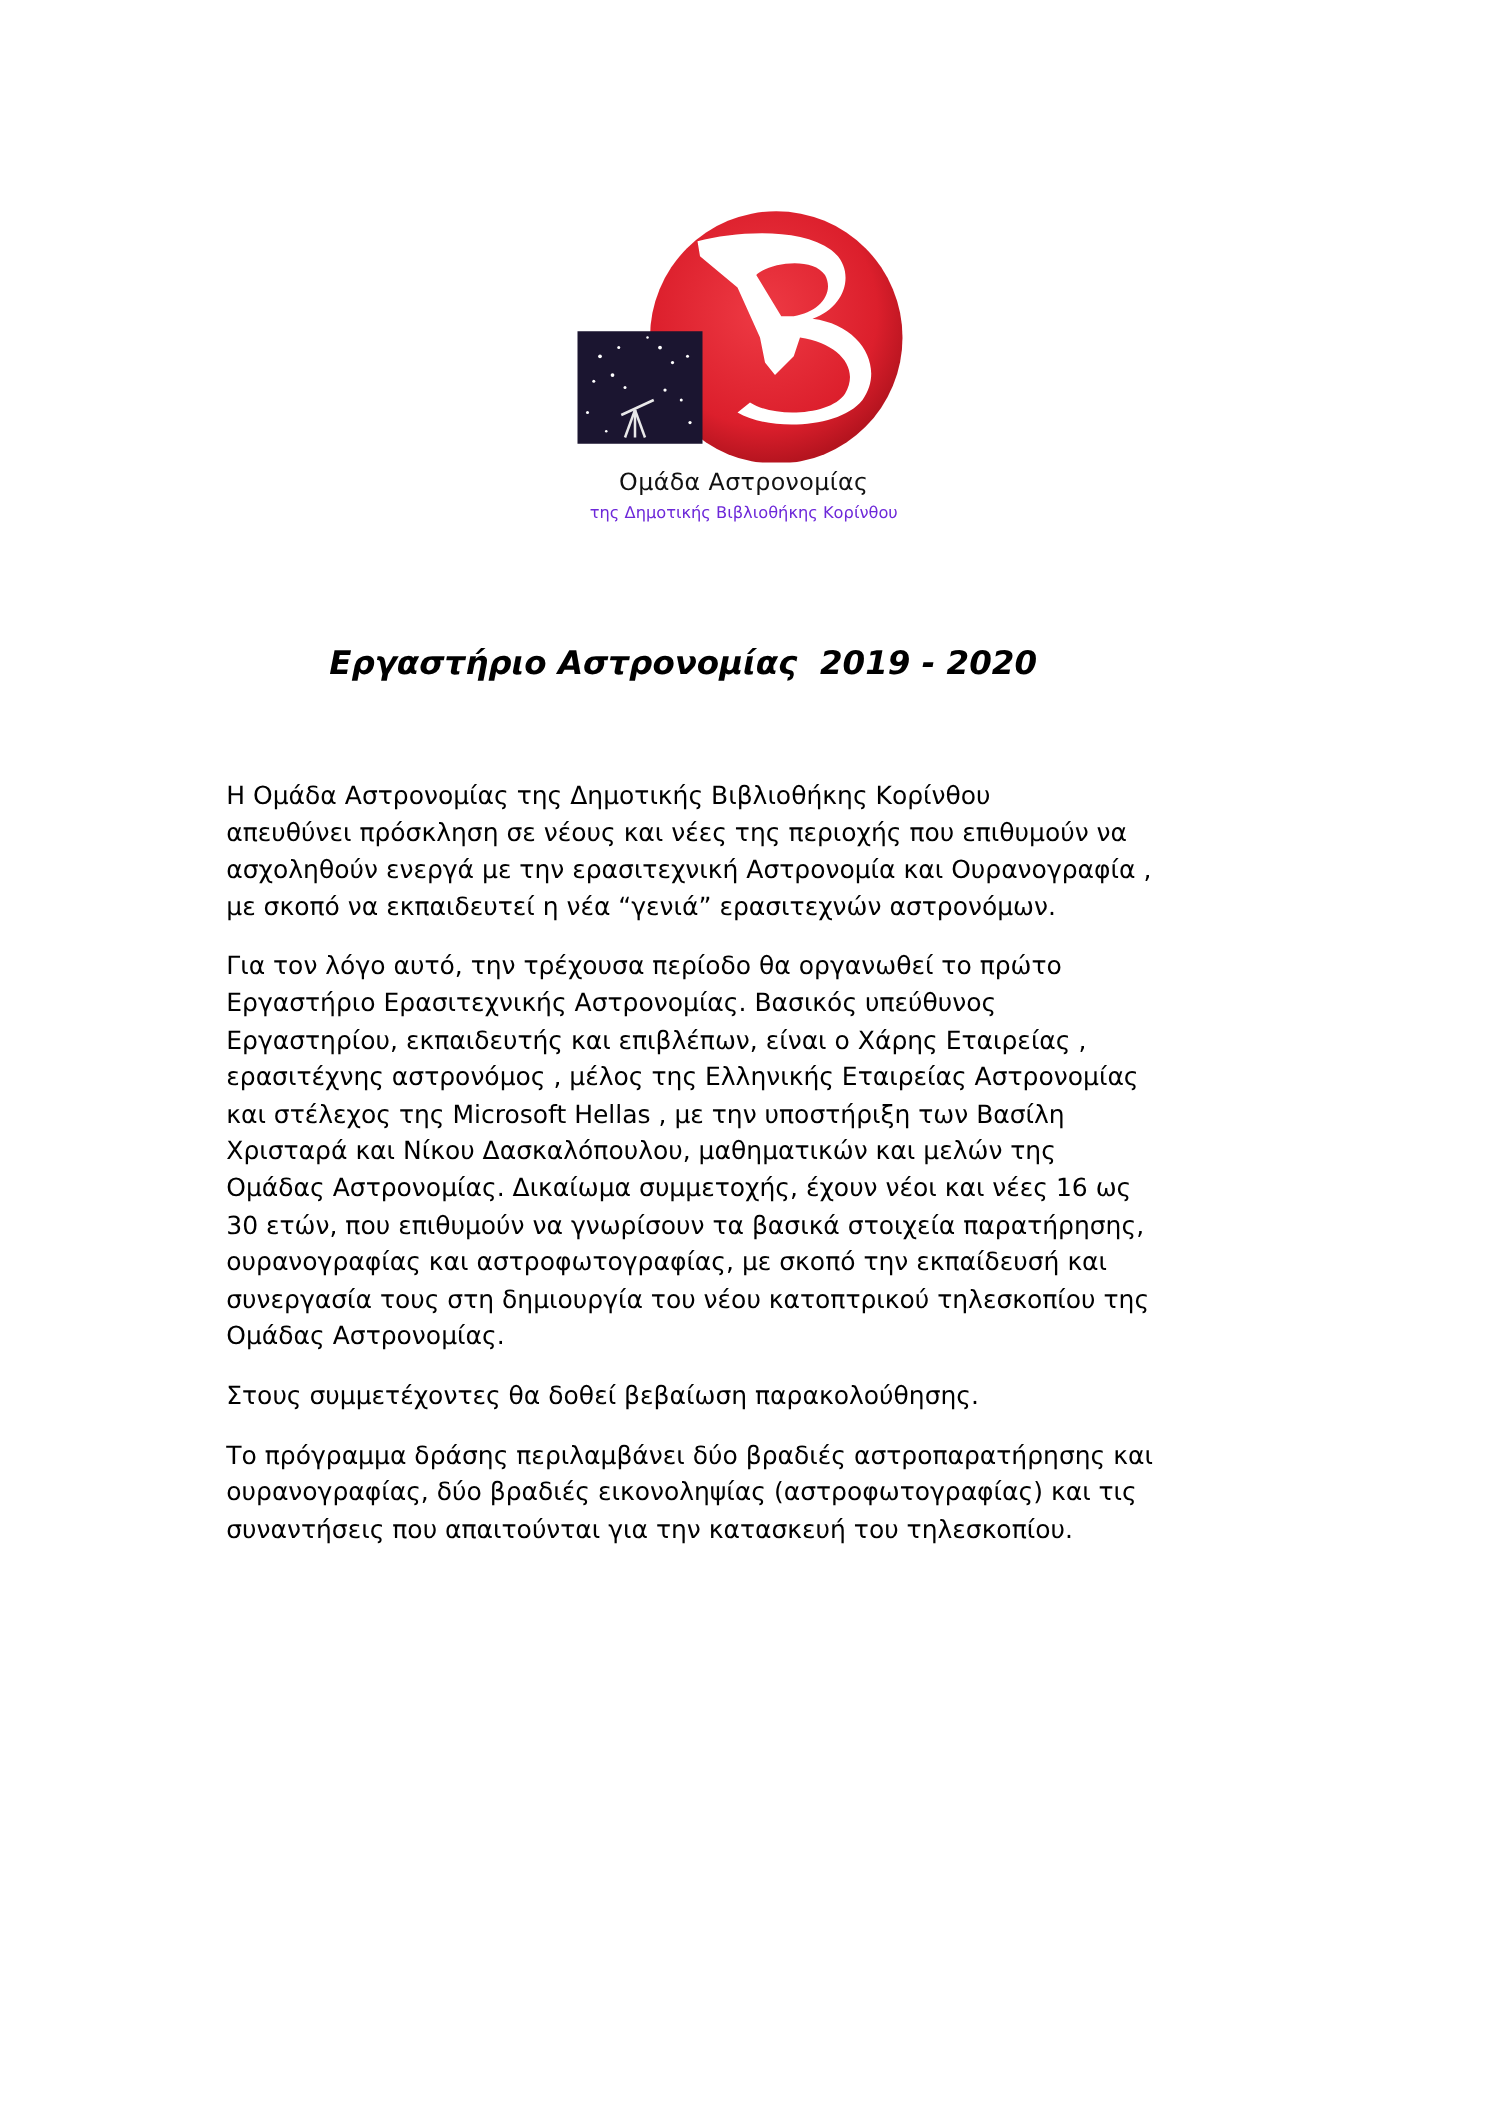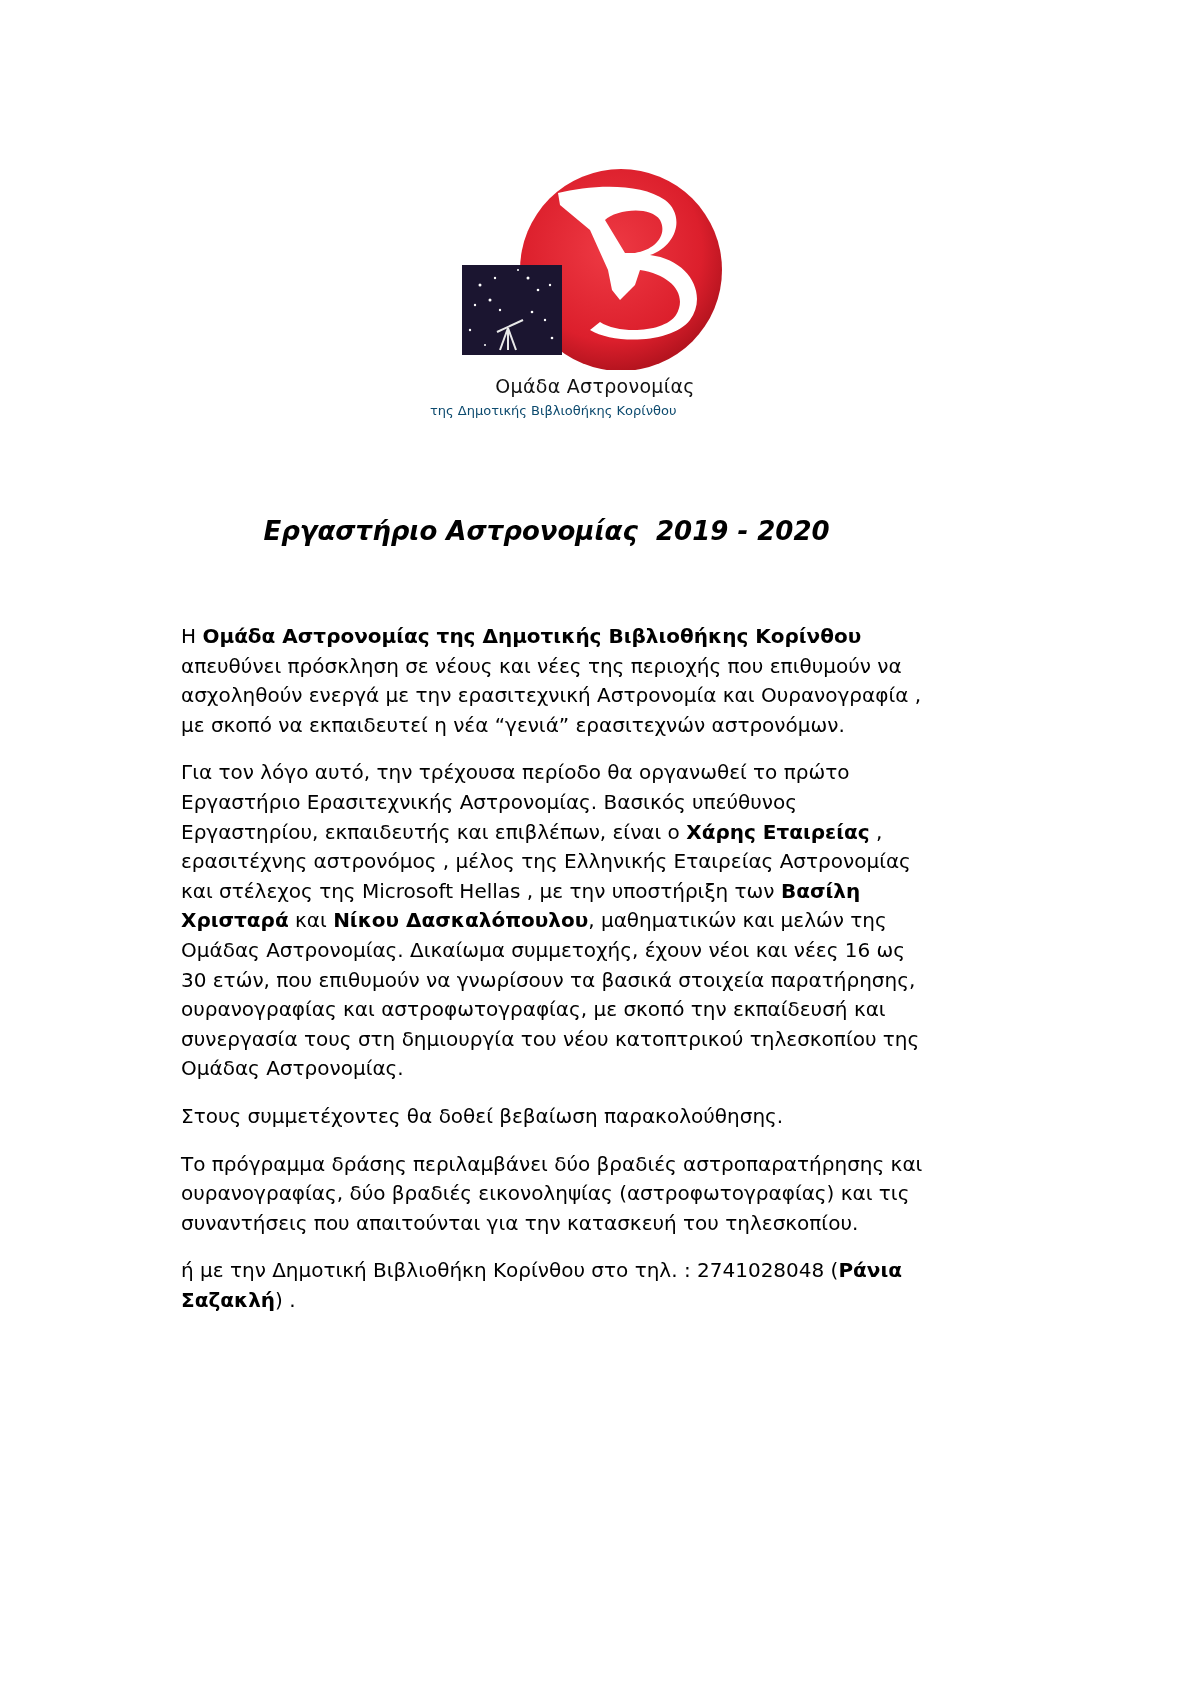--- a/index.html
+++ b/index.html
@@ -36,24 +36,24 @@
       font-family: "DejaVu Sans", sans-serif;
       font-size: 19px;
       color: #111111;
       letter-spacing: 0.3px;
     }
     .logo-subtitle {
       position: absolute;
       left: -10px;
       width: 330px;
       top: 243px;
-      text-align: left;
+      text-align: center;
       font-family: "DejaVu Sans", sans-serif;
       font-size: 13px;
-      color: #0c4a6e;
+      color: #6d28d9;
     }
     .doc-title {
       position: absolute;
       left: 0;
       width: 1093px;
       top: 516px;
       text-align: center;
       font-weight: bold;
       font-size: 26px;
       white-space: pre;
@@ -65,21 +65,21 @@
       top: 622px;
       width: 840px;
       font-size: 20px;
       line-height: 29.6px;
     }
     .body-text p {
       margin: 0 0 18px 0;
       white-space: pre-line;
     }
     .body-text b {
-      font-weight: bold;
+      font-weight: normal;
     }
     .email-link {
       color: #1a1aee;
       text-decoration: underline;
     }
   </style>
 </head>
 <body>
 
 <div class="logo">
@@ -150,15 +150,13 @@
 Ομάδας Αστρονομίας.</span></p>
 
   <p> Στους συμμετέχοντες θα δοθεί βεβαίωση παρακολούθησης.</p>
 
   <p>Το πρόγραμμα δράσης περιλαμβάνει δύο βραδιές αστροπαρατήρησης και
 ουρανογραφίας, δύο βραδιές εικονοληψίας (αστροφωτογραφίας) και τις
 συναντήσεις που απαιτούνται για την κατασκευή του τηλεσκοπίου.</p>
 
 
 
-  <p><span>ή με την Δημοτική Βιβλιοθήκη Κορίνθου στο τηλ. : 2741028048 (</span><b>Ράνια
-Σαζακλή</b><span>) .</span></p>
 </div>
 
 </body></html>

